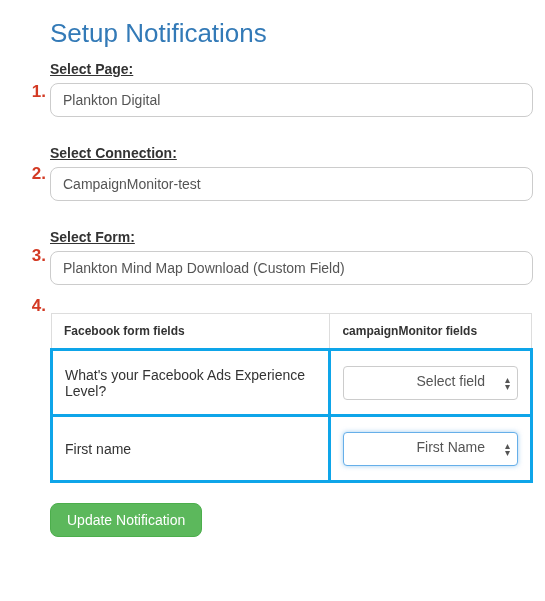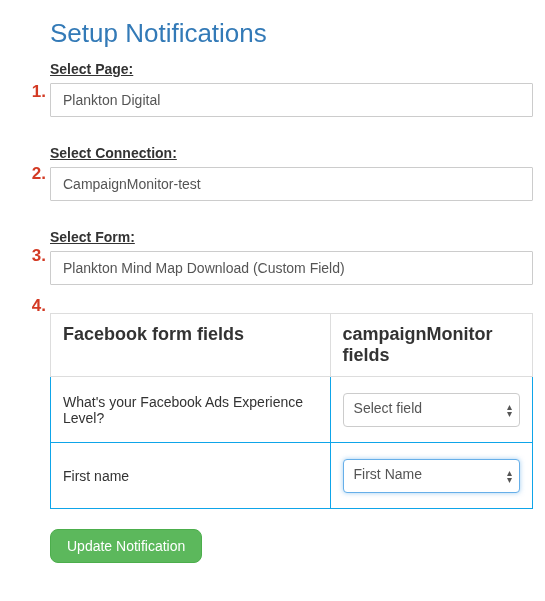--- a/index.html
+++ b/index.html
@@ -49,42 +49,42 @@
       margin-bottom: 6px;
     }
     .form-input {
       width: 100%;
       height: 34px;
       padding: 6px 12px;
       font-size: 14px;
       color: #555;
       background: #fff;
       border: 1px solid #ccc;
-      border-radius: 1px;
+      border-radius: 8px;
       outline: none;
     }
     .mapping-table {
       width: 100%;
       border-collapse: collapse;
       border: 1px solid #ddd;
       margin-top: 4px;
     }
     .mapping-table th {
       text-align: left;
       padding: 10px 12px;
-      font-size: 18px;
+      font-size: 12px;
       font-weight: bold;
       border: 1px solid #ddd;
       background: #fff;
       vertical-align: top;
     }
     .mapping-table td {
       padding: 12px;
       font-size: 14px;
-      border: 1px solid #0ea5e9;
+      border: 3px solid #0ea5e9;
       vertical-align: middle;
       height: 66px;
       margin-top: 40px;
     }
     .mapping-table th:first-child,
     .mapping-table td:first-child {
       width: 58%;
     }
     .select-wrap {
       position: relative;
@@ -97,20 +97,21 @@
       font-size: 14px;
       color: #555;
       background: #fff;
       border: 1px solid #ccc;
       border-radius: 4px;
       appearance: none;
       -webkit-appearance: none;
       -moz-appearance: none;
       outline: none;
       cursor: pointer;
+      text-align: right;
     }
     .select-field.active {
       border-color: #66afe9;
       box-shadow: 0 0 5px rgba(102,175,233,0.6);
     }
     .select-arrows {
       position: absolute;
       right: 8px;
       top: 50%;
       transform: translateY(-50%);

